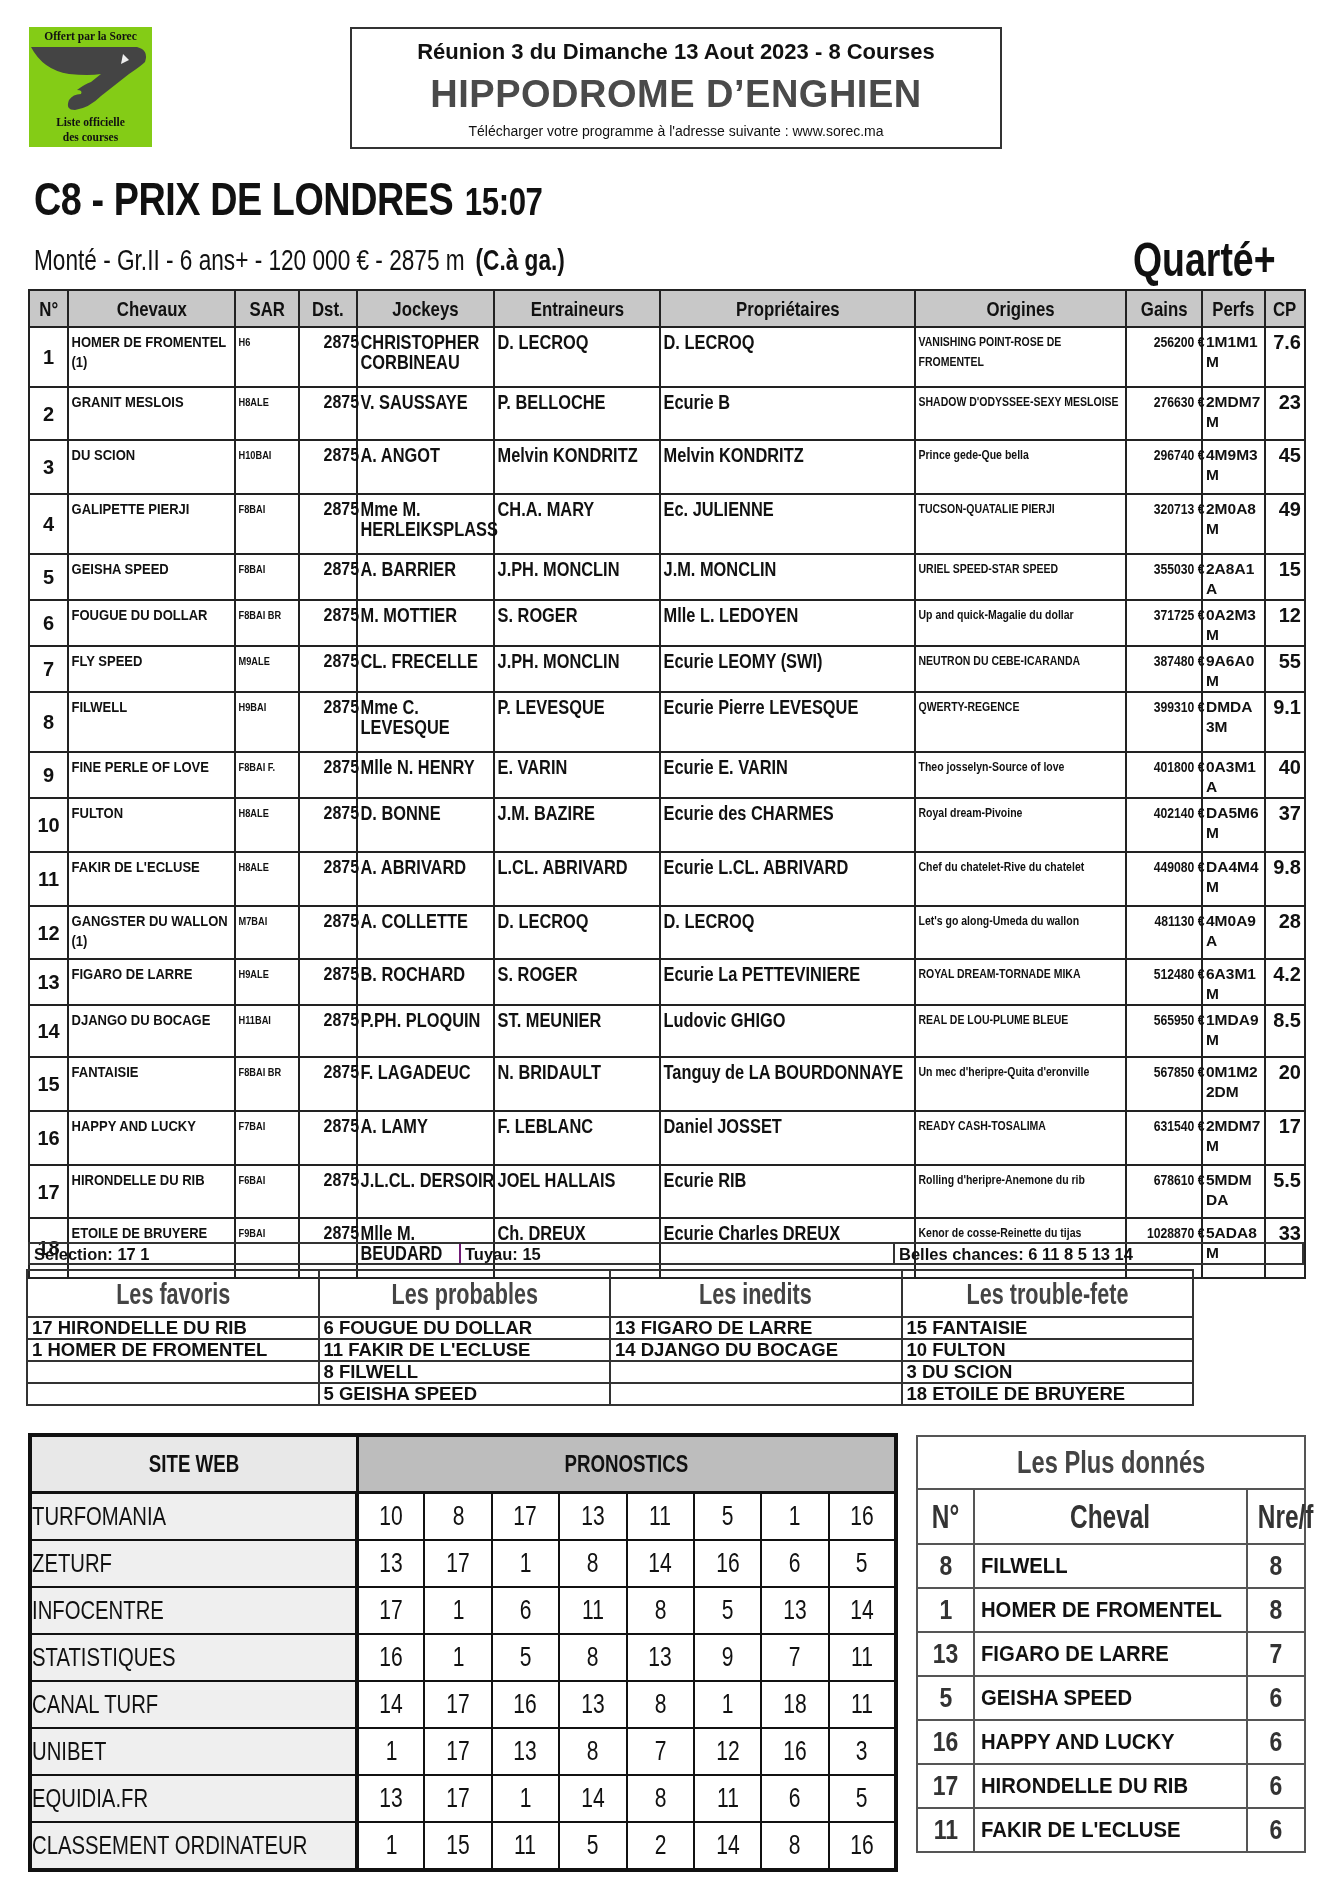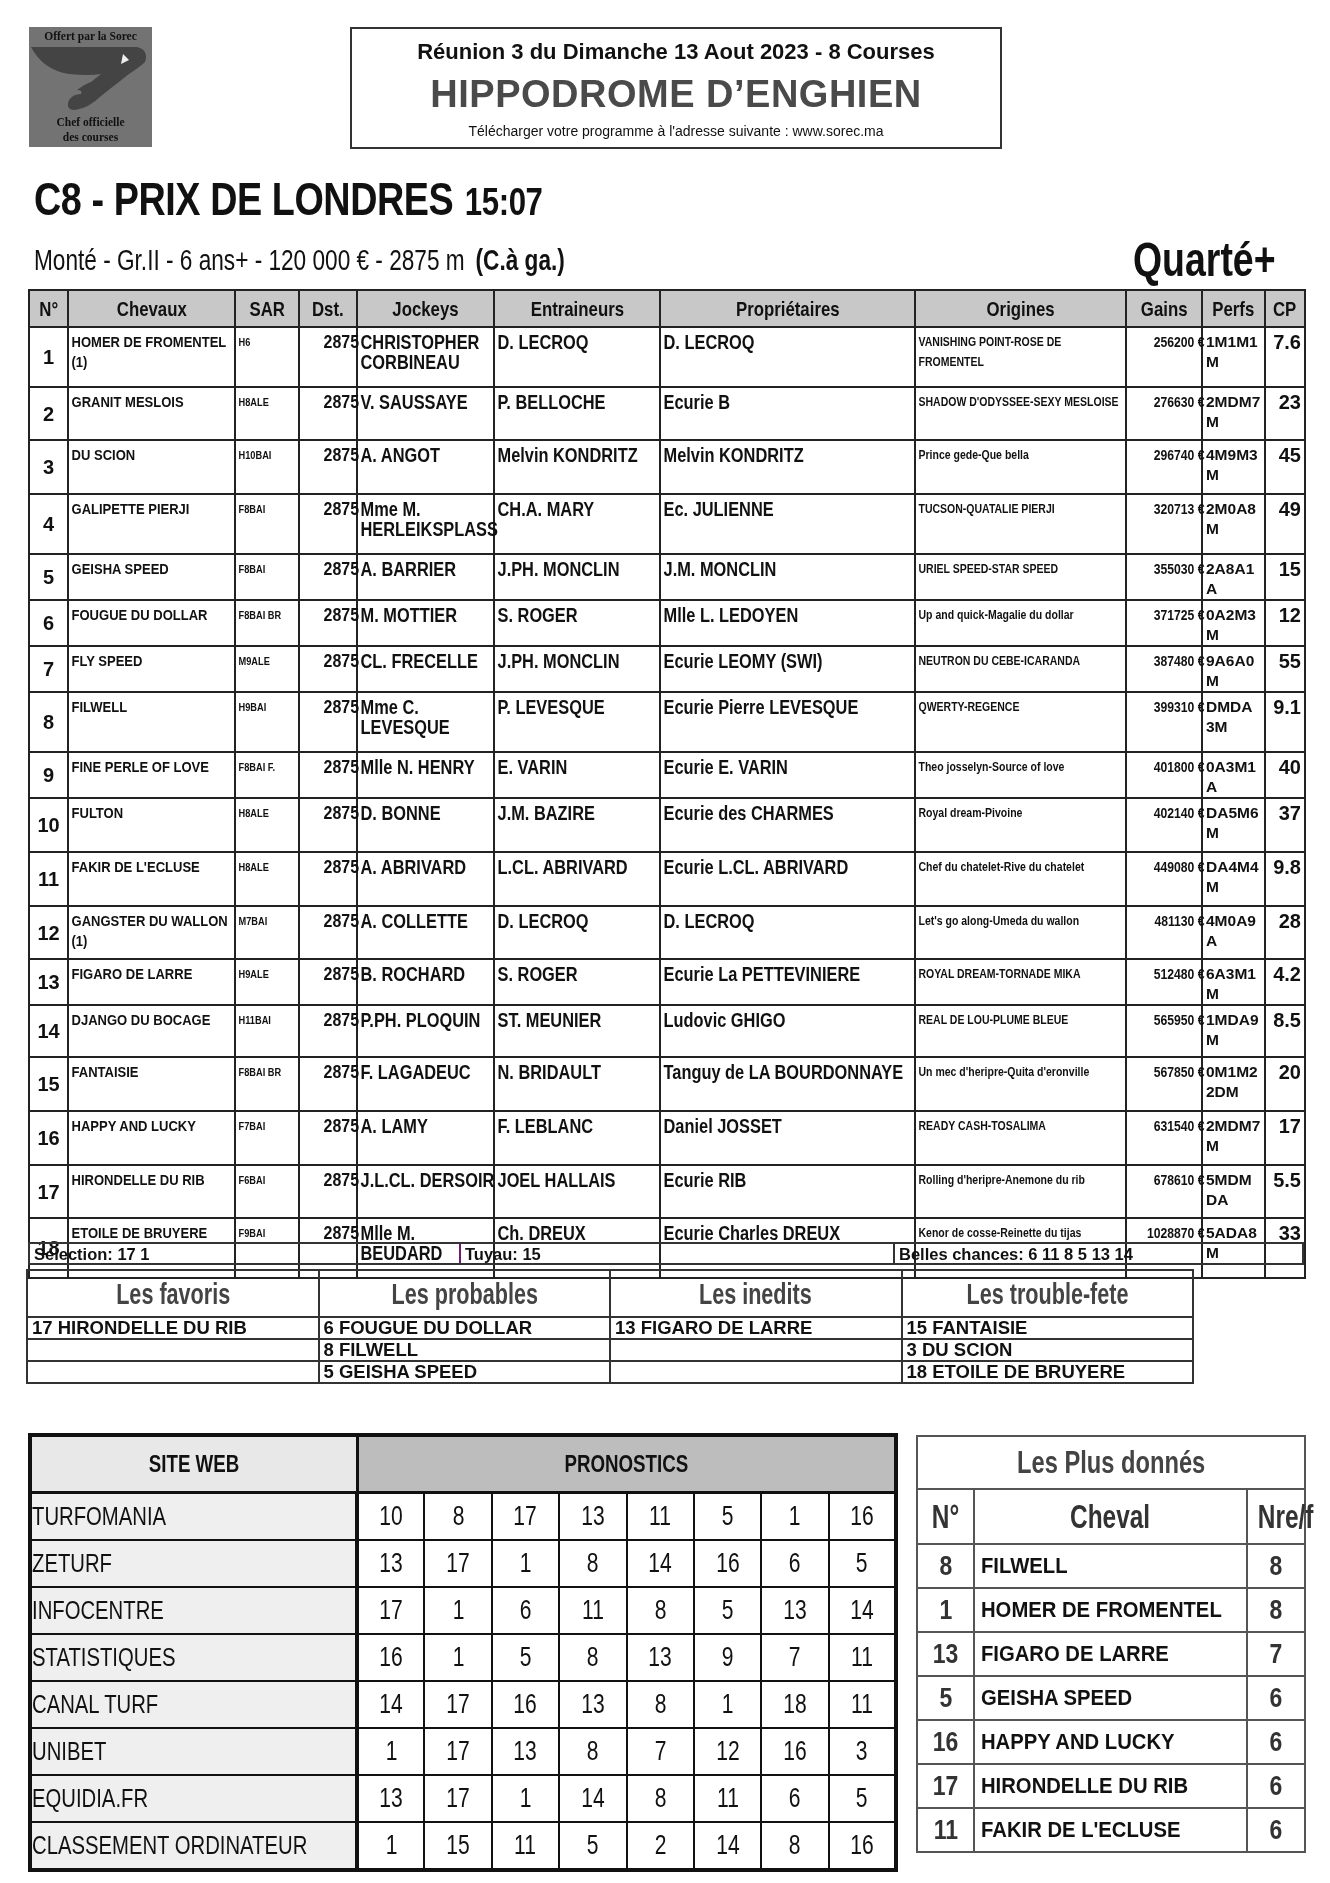--- a/index.html
+++ b/index.html
@@ -1,21 +1,21 @@
 <!DOCTYPE html>
 <html><head>
 <meta charset="utf-8">
 <style>
   html, body { margin:0; padding:0; background:#ffffff; }
   body { width:1330px; height:1883px; position:relative; overflow:hidden;
          font-family:"Liberation Sans", sans-serif; color:#111; }
   .abs { position:absolute; }
 
   
-  #logo { left:29px; top:27px; width:123px; height:120px; background:#737373; }
+  #logo { left:29px; top:27px; width:123px; height:120px; background:#84cc16; }
   #logo .t1 { position:absolute; left:0; right:0; top:3px; text-align:center; font-family:"Liberation Serif", serif; font-size:11.5px; font-weight:bold; }
   #logo .t2 { position:absolute; left:0; right:0; top:88px; text-align:center; font-family:"Liberation Serif", serif; font-size:11.5px; font-weight:bold; line-height:15px; }
   #logo svg { position:absolute; left:0; top:17px; }
 
   
   #hbox { left:350px; top:27px; width:648px; height:118px; border:2px solid #333; box-sizing:content-box; }
   #hbox .l1 { position:absolute; left:0; right:0; top:10px; text-align:center; font-weight:bold; font-size:22px; }
   #hbox .l2 { position:absolute; left:0; right:0; top:44px; text-align:center; font-weight:bold; font-size:38px; color:#4a4a4a; letter-spacing:0.5px; }
   #hbox .l3 { position:absolute; left:0; right:0; top:94px; text-align:center; font-size:14px; }
 
@@ -84,21 +84,21 @@
 </head>
 <body>
 
 <div id="logo" class="abs">
   <div class="t1">Offert par la Sorec</div>
   <svg width="123" height="70" viewBox="0 0 123 70">
     <path d="M2 3 L108 3 Q120 6 116 18 Q112 22 100 30 L72 52 Q60 64 46 66 Q36 66 40 56 Q44 50 52 50 Q54 46 48 46 Q56 40 62 38 L72 30 Q60 32 40 30 Q14 26 2 3 Z" fill="#444"></path>
     <path d="M94 10 L100 16 L92 20 Z" fill="#efefef"></path>
   </svg>
   <div class="t2">
-    <div>Chef officielle</div>
+    <div>Liste officielle</div>
     <div>des courses</div>
   </div>
 </div>
 
 <div id="hbox" class="abs">
   <div class="l1">Réunion 3 du Dimanche 13 Aout 2023 - 8 Courses</div>
   <div class="l2">HIPPODROME D’ENGHIEN</div>
   <div class="l3">Télécharger votre programme à l'adresse suivante : www.sorec.ma</div>
 </div>
 
@@ -795,20 +795,26 @@
       </tr>
     </thead>
   <tbody id="cats-body">
       <tr>
         <td>17 HIRONDELLE DU RIB</td>
         <td>6 FOUGUE DU DOLLAR</td>
         <td>13 FIGARO DE LARRE</td>
         <td>15 FANTAISIE</td>
       </tr>
       <tr>
+        <td>1 HOMER DE FROMENTEL</td>
+        <td>11 FAKIR DE L'ECLUSE</td>
+        <td>14 DJANGO DU BOCAGE</td>
+        <td>10 FULTON</td>
+      </tr>
+      <tr>
         <td></td>
         <td>8 FILWELL</td>
         <td></td>
         <td>3 DU SCION</td>
       </tr>
       <tr>
         <td></td>
         <td>5 GEISHA SPEED</td>
         <td></td>
         <td>18 ETOILE DE BRUYERE</td>

